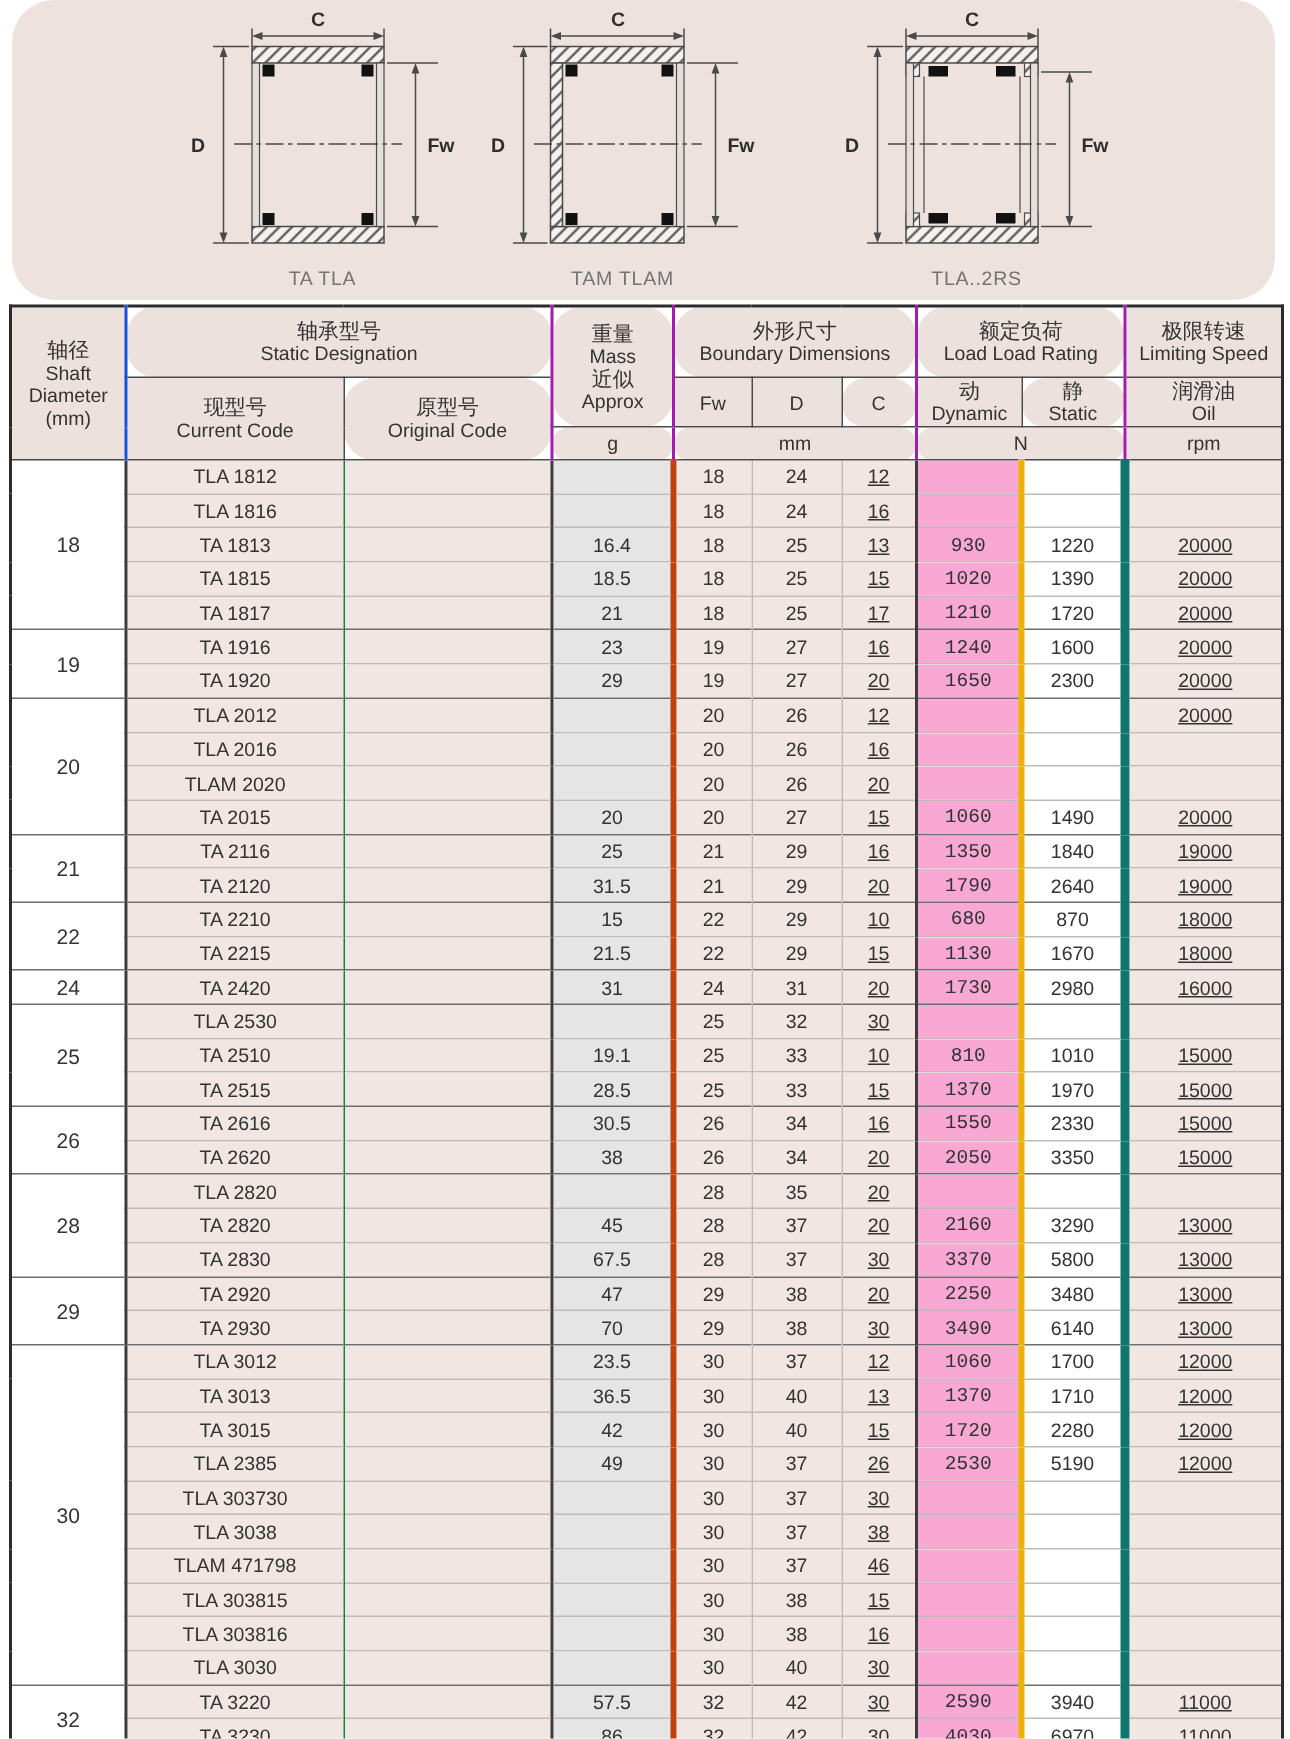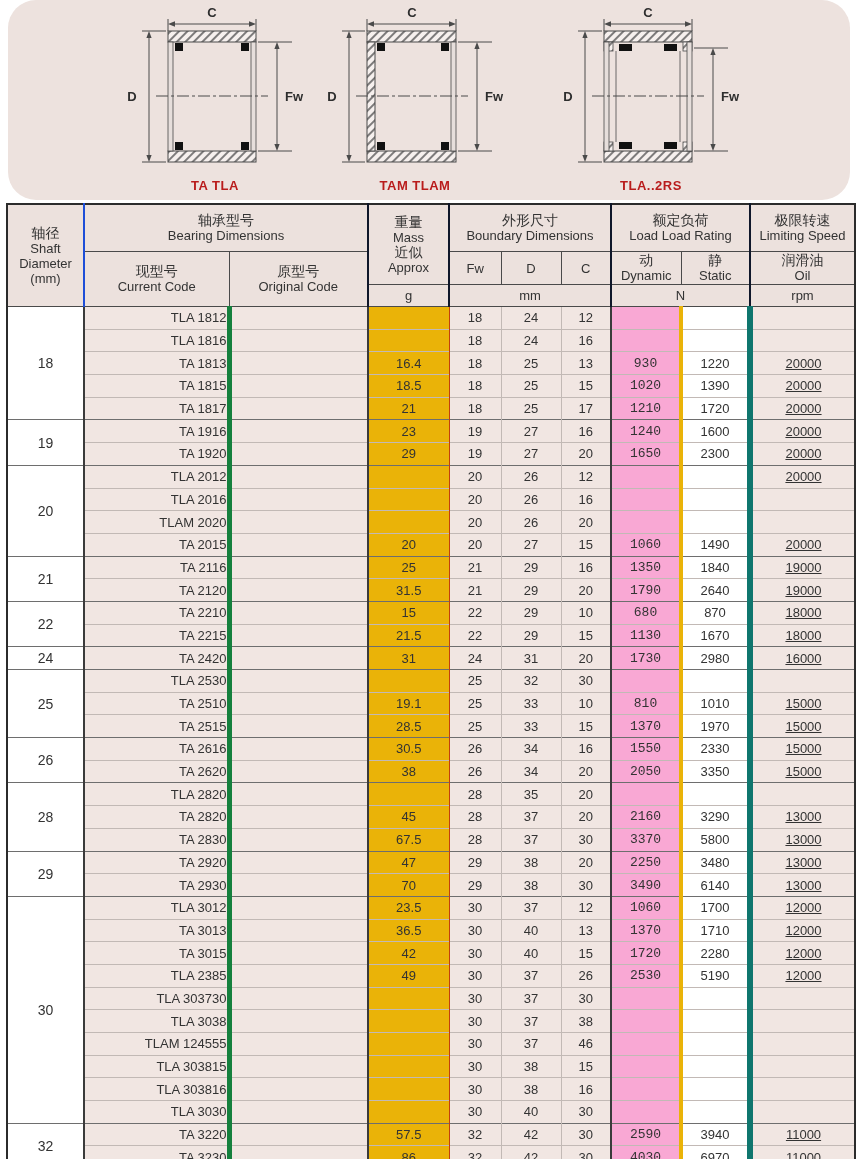--- a/index.html
+++ b/index.html
@@ -15,21 +15,21 @@
   .banner{
     position:relative;
     width:842px;height:200px;
     margin-left:2px;
     background:#ede2de;
     border-radius:28px;
   }
   .diagram{position:absolute;top:4px;width:190px;text-align:center;}
   .diagram svg{display:block;}
   .diagram .caption{
-    font-size:13px;font-weight:bold;color:#b91c1c;
+    font-size:13px;font-weight:normal;color:#737373;
     margin-top:-4px;letter-spacing:.5px;
   }
   .d1{left:112px;}
   .d2{left:312px;}
   .d3{left:548px;}
   .dim-label{font-size:13px;font-weight:bold;fill:#2e2e2e;font-family:"Liberation Sans",sans-serif;}
 
   
   table.spec{
     border-collapse:collapse;
@@ -48,40 +48,40 @@
     background:#ece1dd;
     border:1px solid #4a4a4a;
     text-align:center;vertical-align:middle;
     font-size:13px;line-height:15px;color:#333;
   }
   thead .cn{font-size:14px;}
   thead .en{font-size:13px;}
   tr.hrowA th{height:46px;}
   tr.hrowB th{height:32px;}
   tr.hrowC th{height:21px;}
-  th.vdark{border-right:2px solid #0f172a;}
+  th.vdark{border-right:2px solid #a21caf;border-radius:21px;}
   th.shaft-h{border-right:2px solid #1d4ed8;}
 
   
   tbody td{
     height:21.7px;
     font-size:13px;
     text-align:center;vertical-align:middle;
     color:#333;
   }
   tr.group-start td{border-top:1.5px solid #6e6e6e;}
   tr.in-group td{border-top:1px solid #c2b9b5;}
 
   td.c-shaft{background:#ffffff;border-right:2px solid #3b3b3b;font-size:14px;}
-  td.c-code {background:#f1e6e2;border-right:5px solid #15803d;text-align:right;padding-left:30px;}
+  td.c-code {background:#f1e6e2;border-right:1px solid #15803d;text-align:center;padding-left:30px;}
   td.c-orig {background:#f1e6e2;border-right:2px solid #3b3b3b;text-align:left;padding-left:30px;}
-  td.c-mass {background:#eab308;border-right:1px solid #c2410c;}
+  td.c-mass {background:#e5e5e5;border-right:4px solid #c2410c;}
   td.c-fw   {background:#f1e6e2;border-right:1px solid #c2b9b5;}
   td.c-d    {background:#f1e6e2;border-right:1px solid #c2b9b5;}
-  td.c-c    {background:#f1e6e2;border-right:2px solid #3b3b3b;}
+  td.c-c    {background:#f1e6e2;border-right:2px solid #3b3b3b;text-decoration:underline;}
   td.c-dyn  {background:#f9a8d4;border-right:4px solid #eab308;font-family:Liberation Mono, monospace;}
   td.c-stat {background:#ffffff;border-right:6px solid #0f766e;}
   td.c-rpm  {background:#f1e6e2;text-decoration:underline;}
 </style>
 </head>
 <body>
 
 <div class="page">
 
   <div class="banner">
@@ -235,21 +235,21 @@
     <thead>
       <tr class="hrowA">
         <th rowspan="3" class="shaft-h">
           <div class="cn">轴径</div>
           <div class="en">Shaft</div>
           <div class="en">Diameter</div>
           <div class="en">(mm)</div>
         </th>
         <th colspan="2" class="vdark">
           <div class="cn">轴承型号</div>
-          <div class="en">Bearing Dimensions</div>
+          <div class="en">Static Designation</div>
         </th>
         <th rowspan="2" class="vdark">
           <div class="cn">重量</div>
           <div class="en">Mass</div>
           <div class="cn">近似</div>
           <div class="en">Approx</div>
         </th>
         <th colspan="3" class="vdark">
           <div class="cn">外形尺寸</div>
           <div class="en">Boundary Dimensions</div>
@@ -653,21 +653,21 @@
           <td class="c-orig"></td>
           <td class="c-mass"></td>
           <td class="c-fw">30</td>
           <td class="c-d">37</td>
           <td class="c-c">38</td>
           <td class="c-dyn"></td>
           <td class="c-stat"></td>
           <td class="c-rpm"></td>
         </tr>
         <tr class="in-group">
-          <td class="c-code">TLAM 124555</td>
+          <td class="c-code">TLAM 471798</td>
           <td class="c-orig"></td>
           <td class="c-mass"></td>
           <td class="c-fw">30</td>
           <td class="c-d">37</td>
           <td class="c-c">46</td>
           <td class="c-dyn"></td>
           <td class="c-stat"></td>
           <td class="c-rpm"></td>
         </tr>
         <tr class="in-group">

